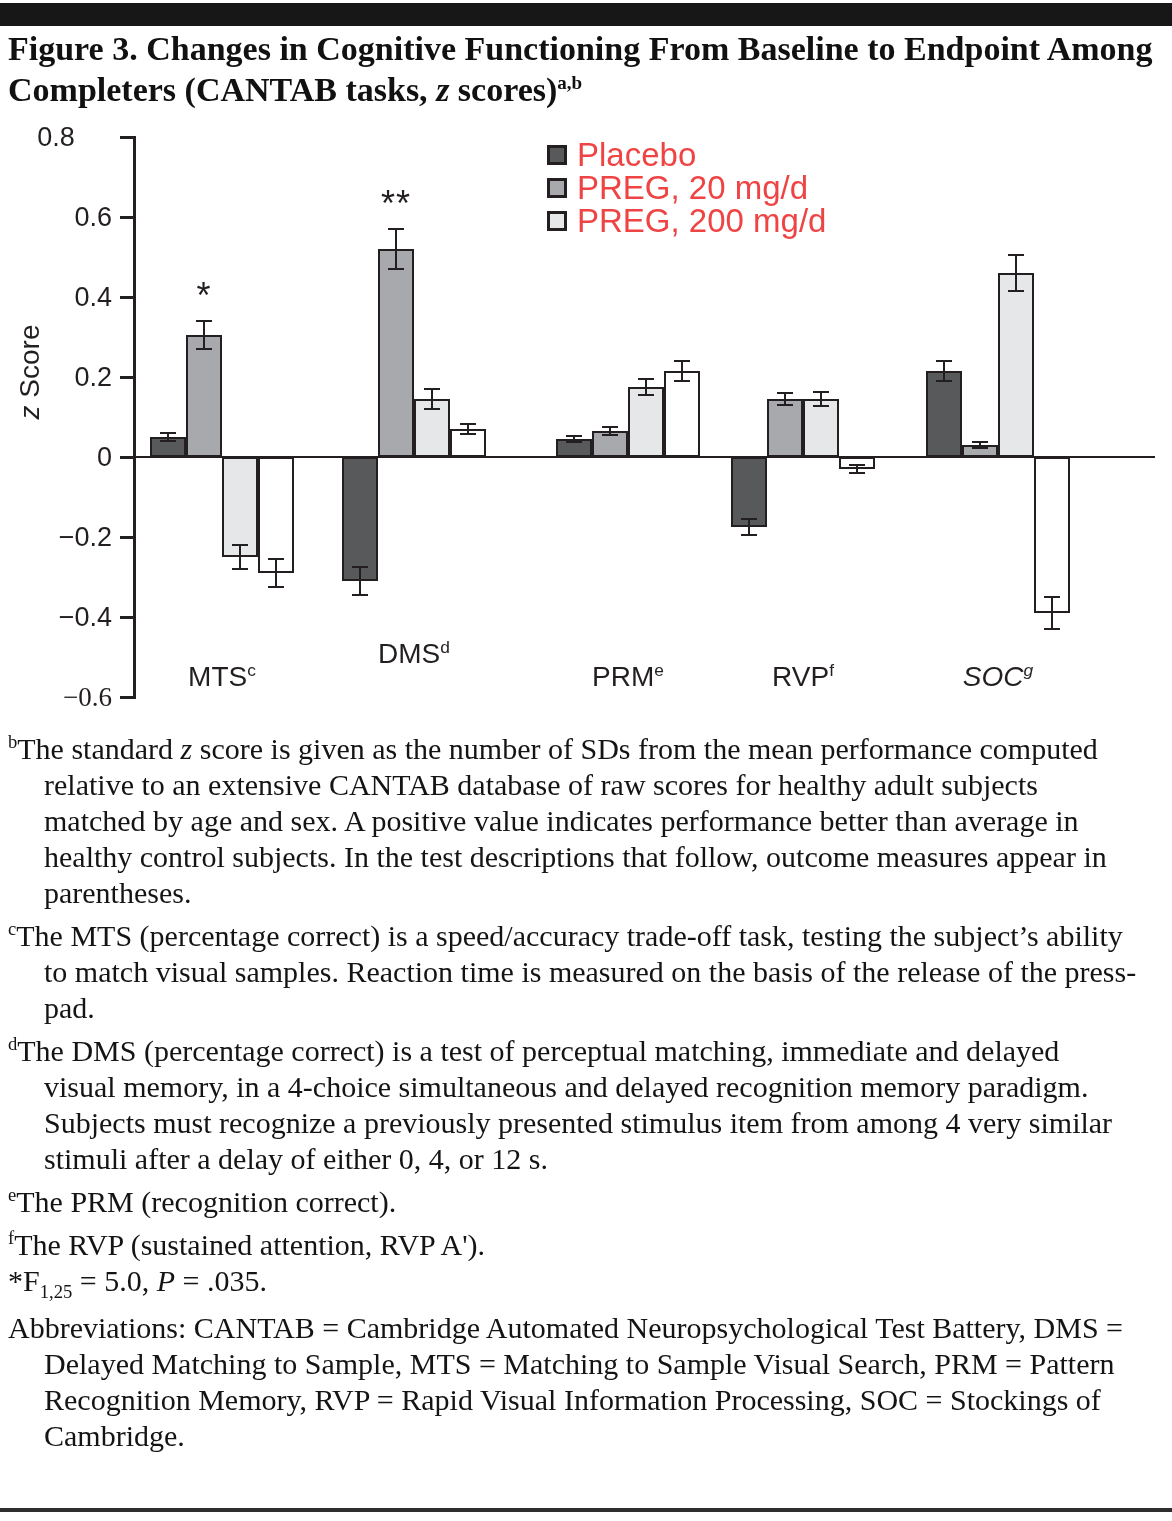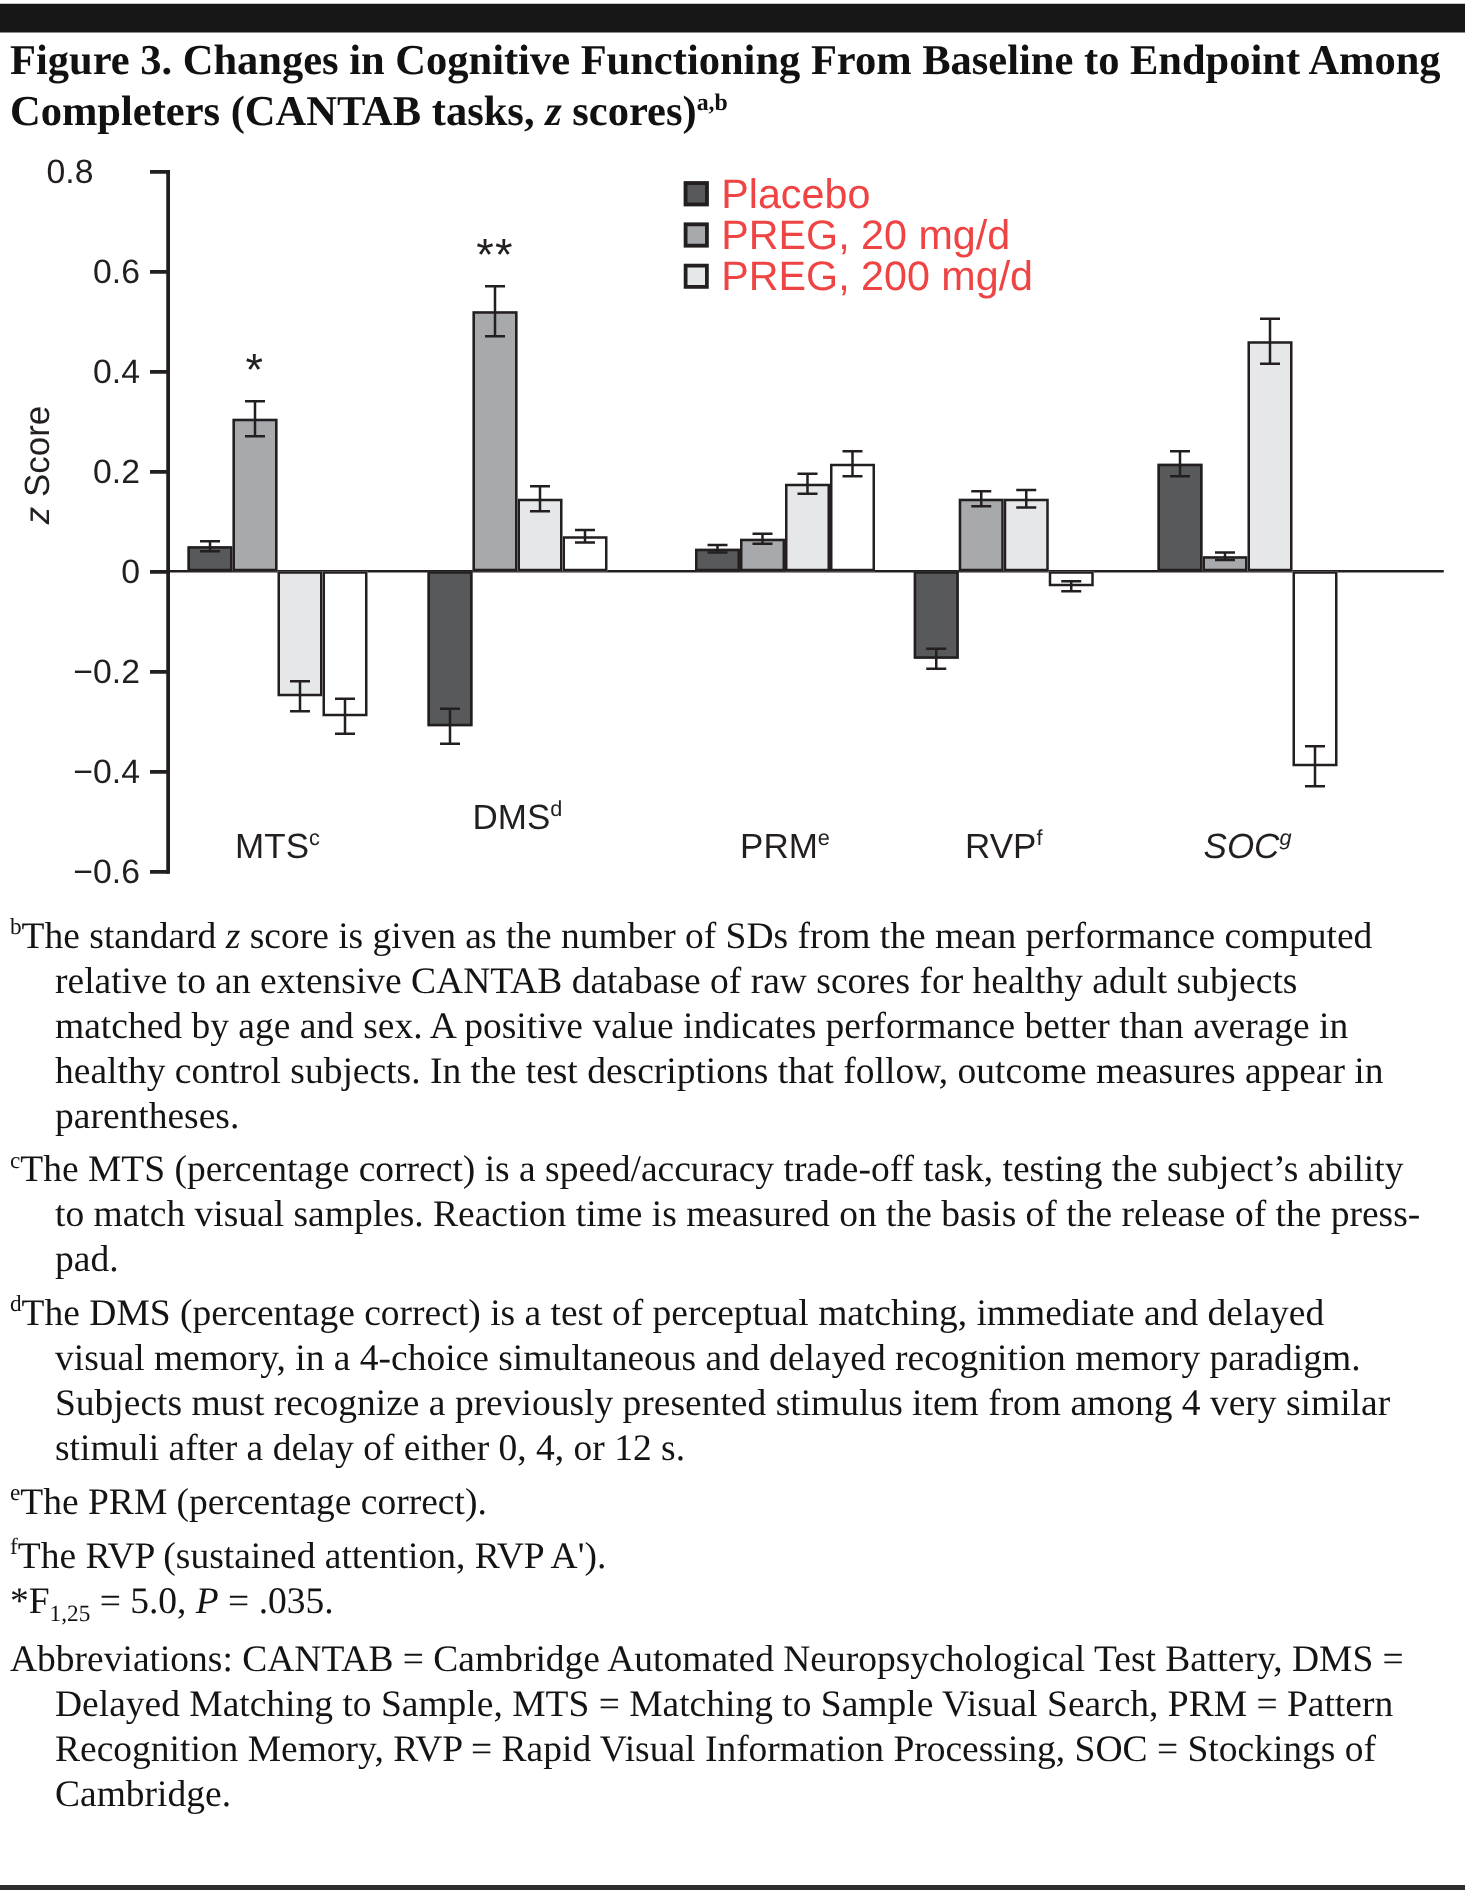--- a/index.html
+++ b/index.html
@@ -51,21 +51,21 @@
       <div class="tick-label" style="left: 0px; top: 160px; width: 112px;">0.4</div>
       <div class="tick" style="left: 120px; top: 255.5px; width: 15px; height: 3px;"></div>
       <div class="tick-label" style="left: 0px; top: 240px; width: 112px;">0.2</div>
       <div class="tick" style="left: 120px; top: 335.5px; width: 15px; height: 3px;"></div>
       <div class="tick-label" style="left: 0px; top: 320px; width: 112px;">0</div>
       <div class="tick" style="left: 120px; top: 415.5px; width: 15px; height: 3px;"></div>
       <div class="tick-label" style="left: 0px; top: 400px; width: 112px;">−0.2</div>
       <div class="tick" style="left: 120px; top: 495.5px; width: 15px; height: 3px;"></div>
       <div class="tick-label" style="left: 0px; top: 480px; width: 112px;">−0.4</div>
       <div class="tick" style="left: 120px; top: 575.5px; width: 15px; height: 3px;"></div>
-      <div class="tick-label" style="left: 0px; top: 560px; width: 112px;">−0.6</div>
+      <div class="tick-label" style="left: 0px; top: 560px; width: 112px; font-family: Liberation Serif, serif;">−0.6</div>
       <div class="zero" style="left: 135px; top: 335.75px; width: 1020px; height: 2.5px;"></div>
       <div class="bar" style="left: 150px; top: 317px; width: 36px; height: 20px; background: rgb(88, 89, 91);"></div>
       <div class="bar" style="left: 342px; top: 337px; width: 36px; height: 124px; background: rgb(88, 89, 91);"></div>
       <div class="bar" style="left: 556px; top: 319px; width: 36px; height: 18px; background: rgb(88, 89, 91);"></div>
       <div class="bar" style="left: 731px; top: 337px; width: 36px; height: 70px; background: rgb(88, 89, 91);"></div>
       <div class="bar" style="left: 926px; top: 251px; width: 36px; height: 86px; background: rgb(88, 89, 91);"></div>
       <div class="bar" style="left: 186px; top: 215px; width: 36px; height: 122px; background: rgb(167, 169, 172);"></div>
       <div class="bar" style="left: 378px; top: 129px; width: 36px; height: 208px; background: rgb(167, 169, 172);"></div>
       <div class="bar" style="left: 592px; top: 311px; width: 36px; height: 26px; background: rgb(167, 169, 172);"></div>
       <div class="bar" style="left: 767px; top: 279px; width: 36px; height: 58px; background: rgb(167, 169, 172);"></div>
@@ -161,20 +161,20 @@
           <span class="swatch" style="background: rgb(230, 231, 232);"></span>
           <span class="legend-label">PREG, 200 mg/d</span>
         </div>
       </div>
     </div>
 
   <div class="fnotes">
       <div class="fn"><sup>b</sup><span>The standard </span><span class="it">z</span><span> score is given as the number of SDs from the mean performance computed relative to an extensive CANTAB database of raw scores for healthy adult subjects matched by age and sex. A positive value indicates performance better than average in healthy control subjects. In the test descriptions that follow, outcome measures appear in parentheses.</span></div>
       <div class="fn"><sup>c</sup><span>The MTS (percentage correct) is a speed/accuracy trade-off task, testing the subject’s ability to match visual samples. Reaction time is measured on the basis of the release of the press-pad.</span></div>
       <div class="fn"><sup>d</sup><span>The DMS (percentage correct) is a test of perceptual matching, immediate and delayed visual memory, in a 4-choice simultaneous and delayed recognition memory paradigm. Subjects must recognize a previously presented stimulus item from among 4 very similar stimuli after a delay of either 0, 4, or 12 s.</span></div>
-      <div class="fn"><sup>e</sup><span>The PRM (percentage correct).</span></div>
+      <div class="fn"><sup>e</sup><span>The PRM (recognition correct).</span></div>
       <div class="fn"><sup>f</sup><span>The RVP (sustained attention, RVP A').</span></div>
       <div class="fn"><span>*F</span><sub>1,25</sub><span> = 5.0, </span><span class="it">P</span><span> = .035.</span></div>
       <div class="fn"><span>Abbreviations: CANTAB = Cambridge Automated Neuropsychological Test Battery, DMS = Delayed Matching to Sample, MTS = Matching to Sample Visual Search, PRM = Pattern Recognition Memory, RVP = Rapid Visual Information Processing, SOC = Stockings of Cambridge.</span></div>
     </div>
 
   <div class="bottom-rule"></div>
 </div>
 
 </body></html>

